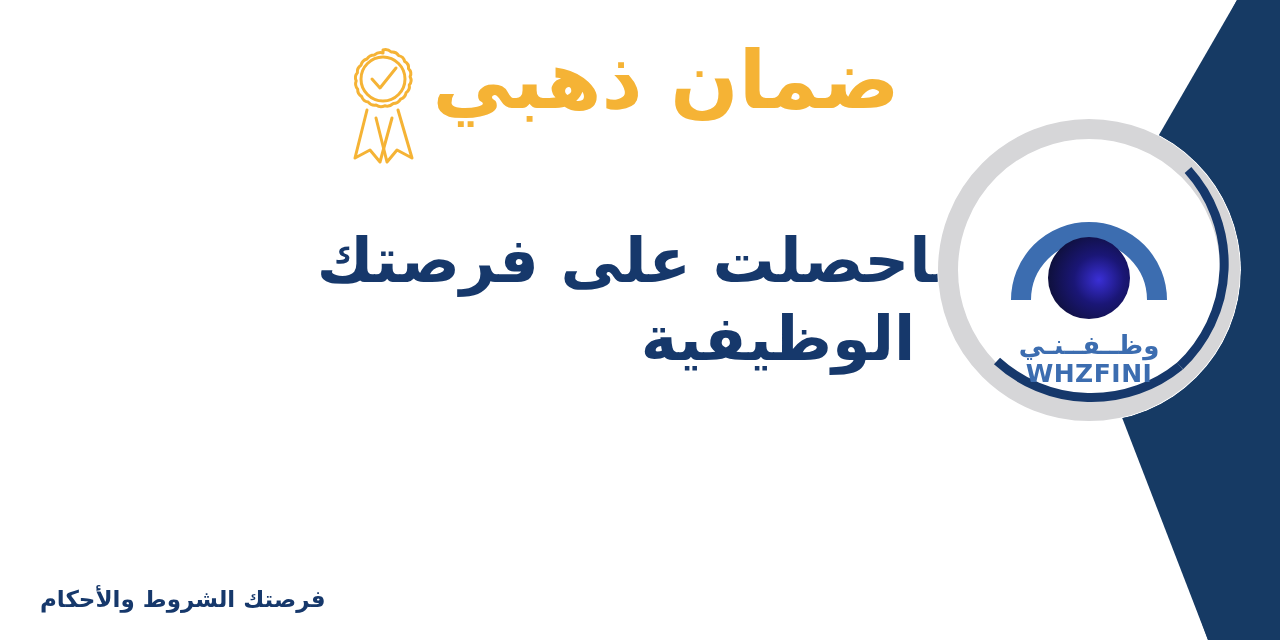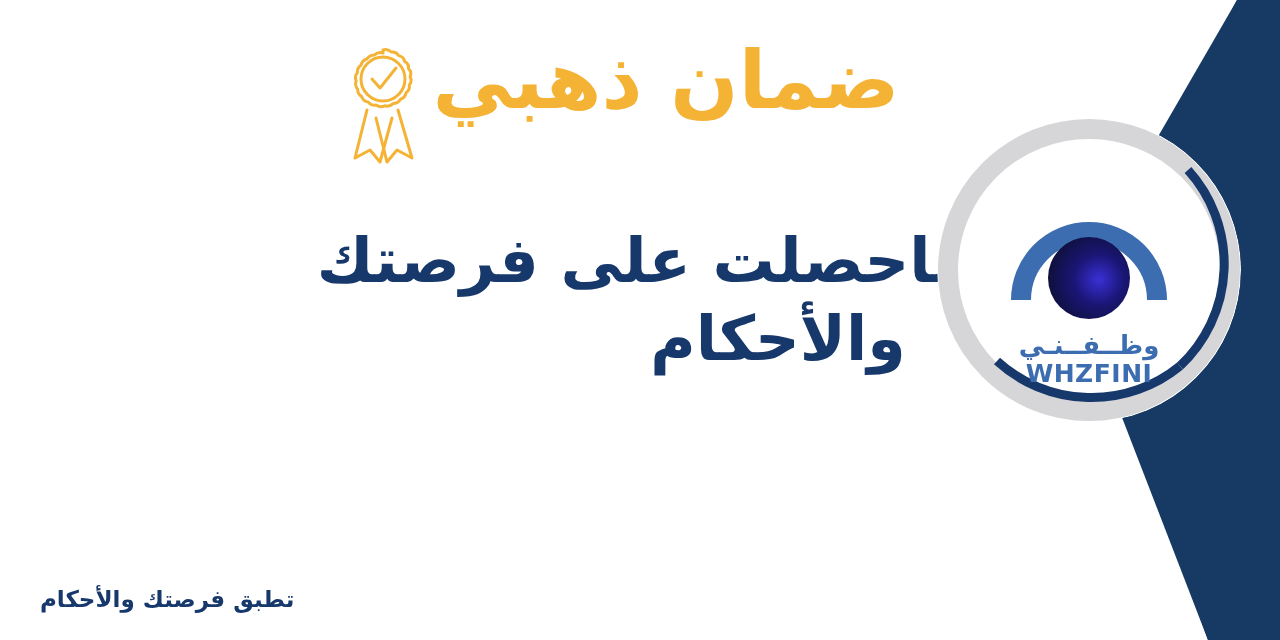--- a/index.html
+++ b/index.html
@@ -137,24 +137,24 @@
             <path d="M32 35 L40 44 L56 24"></path>
           </g>
         </svg>
       </span>
       <span class="headline-text">ضمان ذهبي</span>
     </div>
   </div>
 
   <div class="body-copy">
     <span class="line">في حال ماحصلت على فرصتك</span>
-    <span class="line">والأحكام</span>
+    <span class="line">الوظيفية</span>
   </div>
 
-  <div class="fine-print">تطبق فرصتك والأحكام</div>
+  <div class="fine-print">فرصتك الشروط والأحكام</div>
 
   <div class="logo-lockup">
     <svg width="304" height="304" viewBox="0 0 304 304" aria-hidden="true">
       <defs>
         <radialGradient id="sphereGrad" cx="62%" cy="52%" r="72%">
           <stop offset="0%" stop-color="#3A2FD6"></stop>
           <stop offset="42%" stop-color="#1A1676"></stop>
           <stop offset="100%" stop-color="#0B0E2A"></stop>
         </radialGradient>
         <clipPath id="logoClip">

